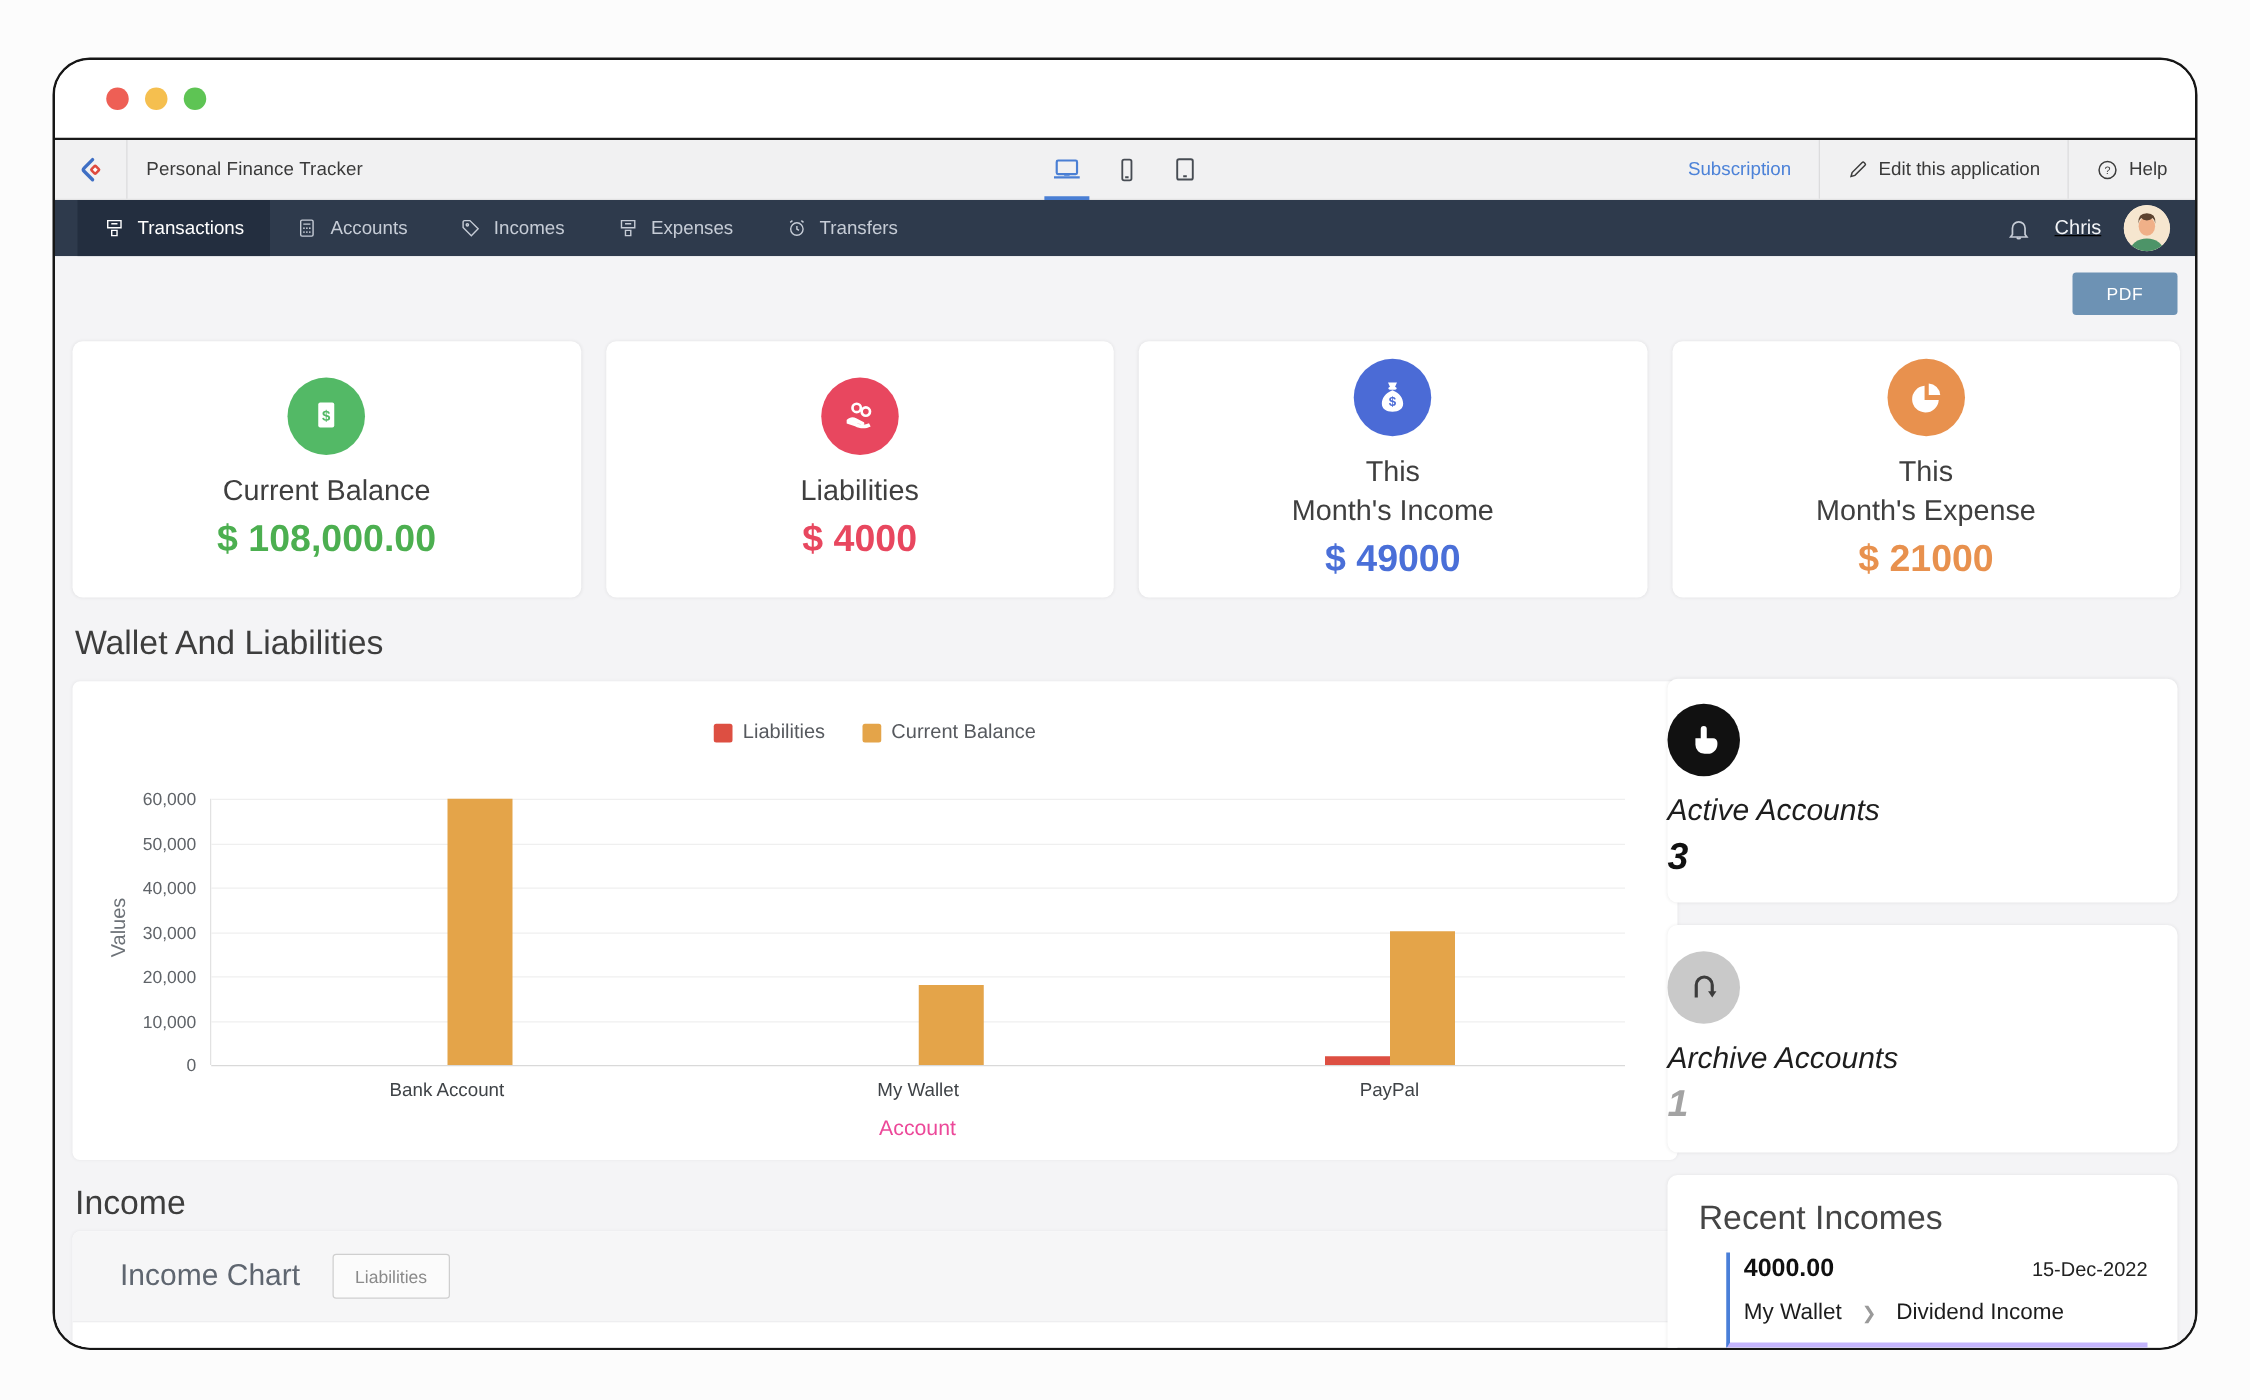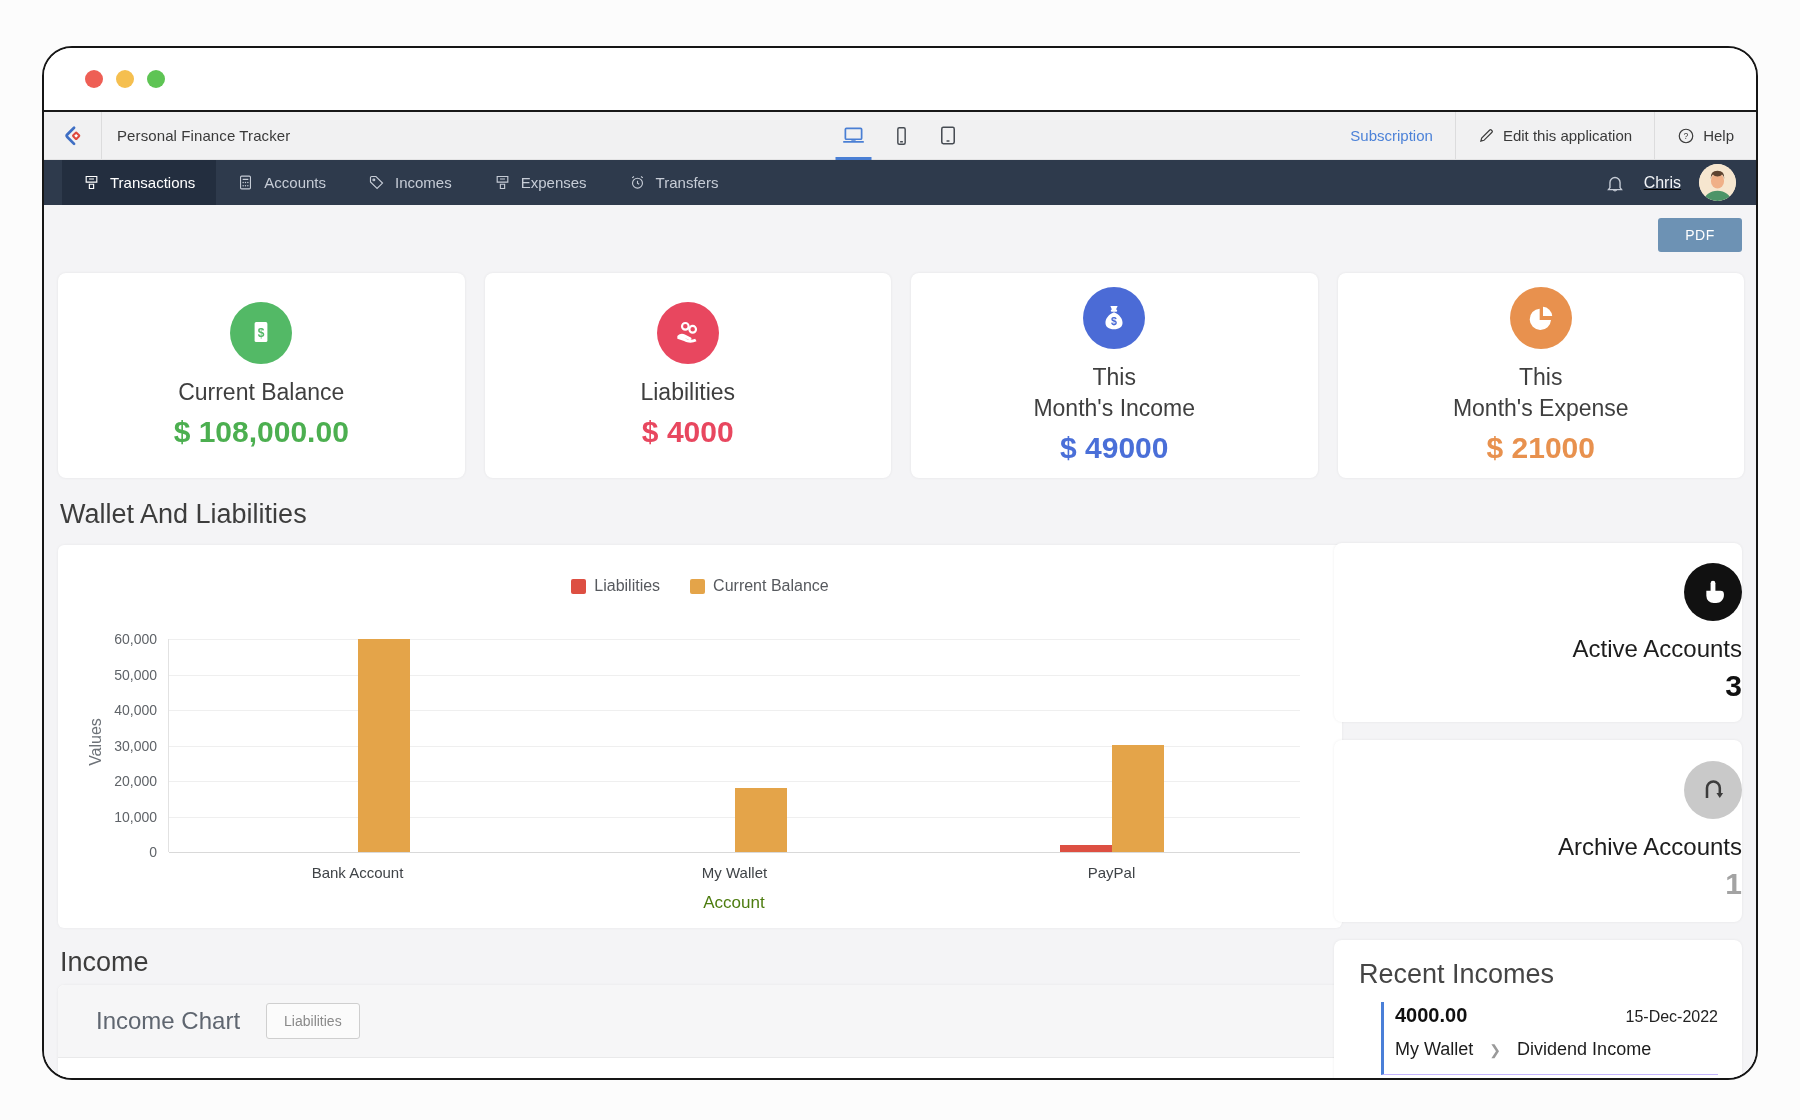--- a/index.html
+++ b/index.html
@@ -63,44 +63,44 @@
   .plot { position:absolute; left:110px; top:94px; width:1132px; height:213px;
     border-left:1px solid #e2e2e2; }
   .gridline { position:absolute; left:0; right:0; height:1px; background:#efefef; }
   .gridline.axis-zero { background:#d9d9d9; }
   .ytick { position:absolute; left:-86px; width:74px; text-align:right; font-size:14px; color:#5f6368; }
   .xcat { position:absolute; top:225px; text-align:center; font-size:15px; color:#3f4347; }
   .bar { position:absolute; bottom:0; }
   .ylabel { position:absolute; left:14px; top:188px; transform:rotate(-90deg);
     transform-origin:center; font-size:16px; color:#6d7278; }
   .xlabel { position:absolute; left:110px; width:1132px; top:348px; text-align:center;
-    font-size:17px; color:#4d7c0f; }
+    font-size:17px; color:#ec4899; }
 
   .side-card { position:absolute; left:1290px; width:408px; background:#fff; border-radius:8px;
     box-shadow:0 0 3px rgba(0,0,0,.07); display:flex; flex-direction:column;
-    align-items:flex-end; justify-content:center; }
+    align-items:flex-start; justify-content:center;font-style:italic; }
   .side-icon { width:58px; height:58px; border-radius:50%; display:flex;
     align-items:center; justify-content:center; margin-bottom:14px; }
   .side-label { font-size:24px; color:#1d1d1d; }
   .side-count { font-size:30px; font-weight:bold; color:#111; margin-top:6px; }
   .side-count.muted { color:#a3a3a3; }
 
   .income-card { position:absolute; left:14px; top:780px; width:1284px; height:120px;
     background:#fff; border-radius:6px 6px 0 0; box-shadow:0 0 3px rgba(0,0,0,.06); }
   .income-strip { height:73px; background:#f6f6f7; border-bottom:1px solid #e9e9ea;
     border-radius:6px 6px 0 0; display:flex; align-items:center; padding-left:38px; gap:26px; }
   .income-chart-title { font-size:24px; color:#5f6670; }
   .regen-btn { font-family:inherit; font-size:14px; color:#8a8a8a; background:#fbfbfb;
     border:1px solid #cfcfcf; border-radius:3px; padding:9px 17px; cursor:pointer; }
 
   .recent-card { position:absolute; left:1290px; top:735px; width:408px; height:175px;
     background:#fff; border-radius:8px 8px 0 0; box-shadow:0 0 3px rgba(0,0,0,.07); }
   .recent-title { font-size:27px; color:#454545; margin:19px 24px 12px 25px; }
   .recent-entry { margin:0 24px 0 47px; border-left:3px solid #4a7fd8; padding:2px 0 14px 11px;
-    border-bottom:1px solid #c4b5fd; cursor:pointer; }
+    border-bottom:5px solid #c4b5fd; cursor:pointer; }
   .re-row1 { display:flex; justify-content:space-between; align-items:baseline; }
   .re-amount { font-size:20px; font-weight:bold; color:#101010; }
   .re-date { font-size:16px; color:#222; }
   .re-row2 { display:flex; align-items:center; gap:16px; margin-top:12px; font-size:18px; color:#1c1c1c; }
   .re-chev { color:#9a9a9a; font-size:14px; }
 </style>
 </head>
 <body>
 
 <div class="window">

